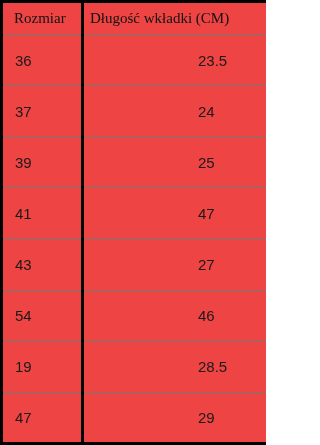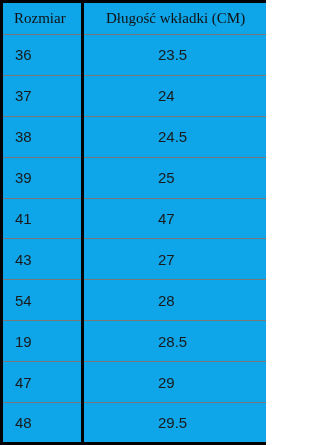--- a/index.html
+++ b/index.html
@@ -30,21 +30,21 @@
   #size-chart col.col-size   { width: 81px; }
   #size-chart col.col-length { width: 185px; }
 
   
   #size-chart th,
   #size-chart td {
     border-bottom: 1px solid #777777;
     padding: 0;
     margin: 0;
     vertical-align: middle;
-    background: #0ea5e9;
+    background: #ef4444;
     font-weight: normal;
     text-align: left;
     white-space: nowrap;
     overflow: hidden;
   }
 
   
   #size-chart th.cell-size,
   #size-chart td.cell-size {
     border-right: 3px solid #000000;
@@ -59,33 +59,33 @@
   
   thead tr { height: 33px; }
 
   #size-chart thead th {
     font-family: "Liberation Serif", "DejaVu Serif", serif;
     font-size: 15px;
     line-height: 1;
     color: #111111;
   }
   #size-chart thead th.cell-size   { padding-left: 11px; }
-  #size-chart thead th.cell-length { padding-left: 22px; }
+  #size-chart thead th.cell-length { padding-left: 6px; }
 
   
   tbody tr { height: 18px; }
 
   #size-chart tbody td {
     font-family: "Liberation Sans", sans-serif;
     font-size: 15px;
     line-height: 1;
     color: #1a1a1a;
   }
   #size-chart tbody td.cell-size   { padding-left: 12px; }
-  #size-chart tbody td.cell-length { padding-left: 74px; }
+  #size-chart tbody td.cell-length { padding-left: 114px; }
 </style>
 </head>
 <body>
 
 <table id="size-chart">
   <colgroup>
     <col class="col-size">
     <col class="col-length">
   </colgroup>
 
@@ -100,45 +100,37 @@
 
   <tr>
         <td class="cell-size">36</td>
         <td class="cell-length">23.5</td>
       </tr>
       <tr>
         <td class="cell-size">37</td>
         <td class="cell-length">24</td>
       </tr>
       <tr>
-        <td class="cell-size">38</td>
-        <td class="cell-length">24.5</td>
-      </tr>
-      <tr>
         <td class="cell-size">39</td>
         <td class="cell-length">25</td>
       </tr>
       <tr>
         <td class="cell-size">41</td>
         <td class="cell-length">47</td>
       </tr>
       <tr>
         <td class="cell-size">43</td>
         <td class="cell-length">27</td>
       </tr>
       <tr>
         <td class="cell-size">54</td>
-        <td class="cell-length">28</td>
+        <td class="cell-length">46</td>
       </tr>
       <tr>
         <td class="cell-size">19</td>
         <td class="cell-length">28.5</td>
       </tr>
       <tr>
         <td class="cell-size">47</td>
         <td class="cell-length">29</td>
       </tr>
-      <tr>
-        <td class="cell-size">48</td>
-        <td class="cell-length">29.5</td>
-      </tr>
     </tbody>
 </table>
 
 </body></html>

